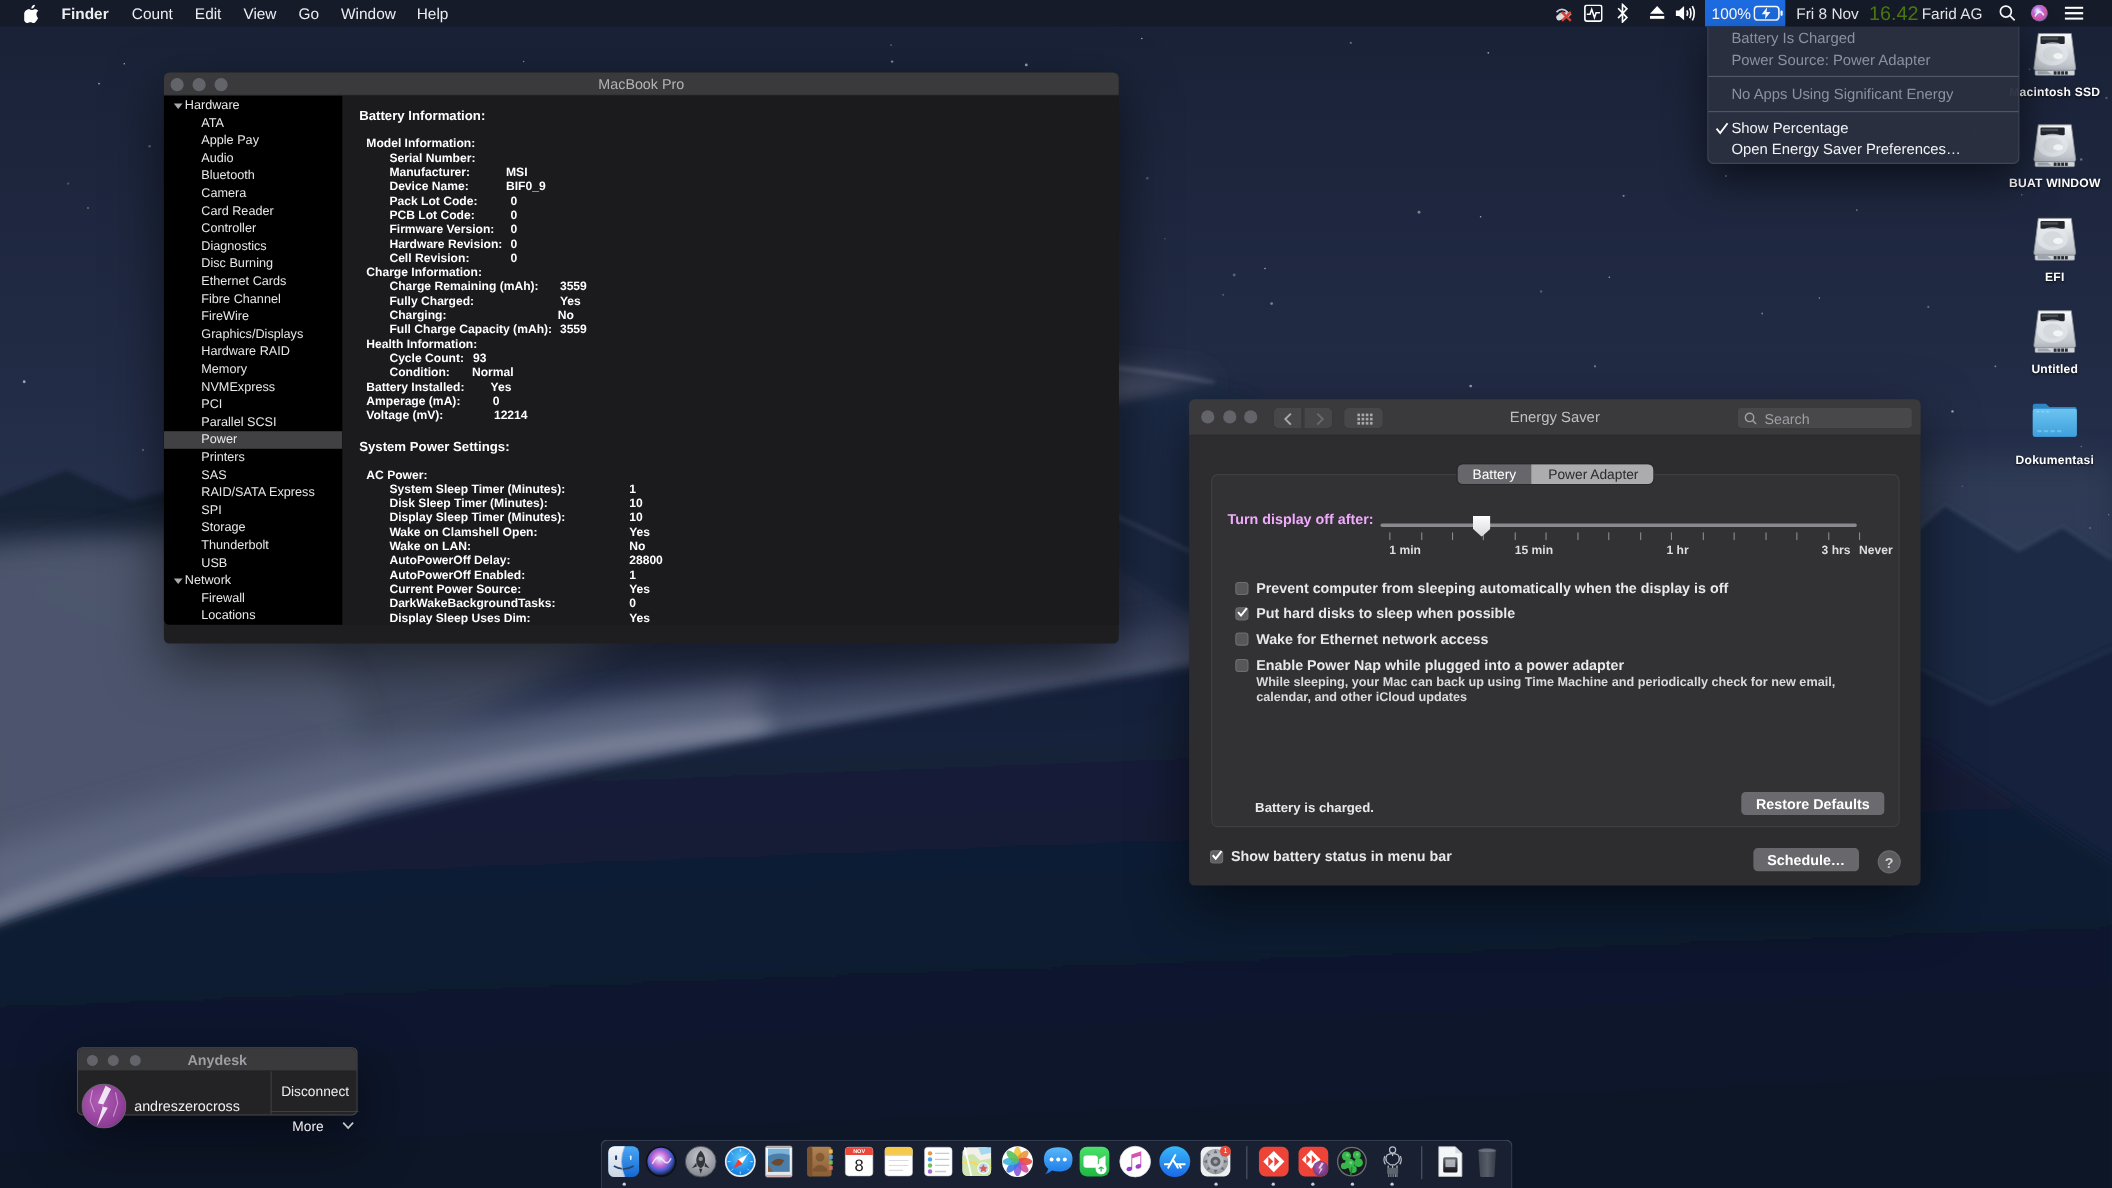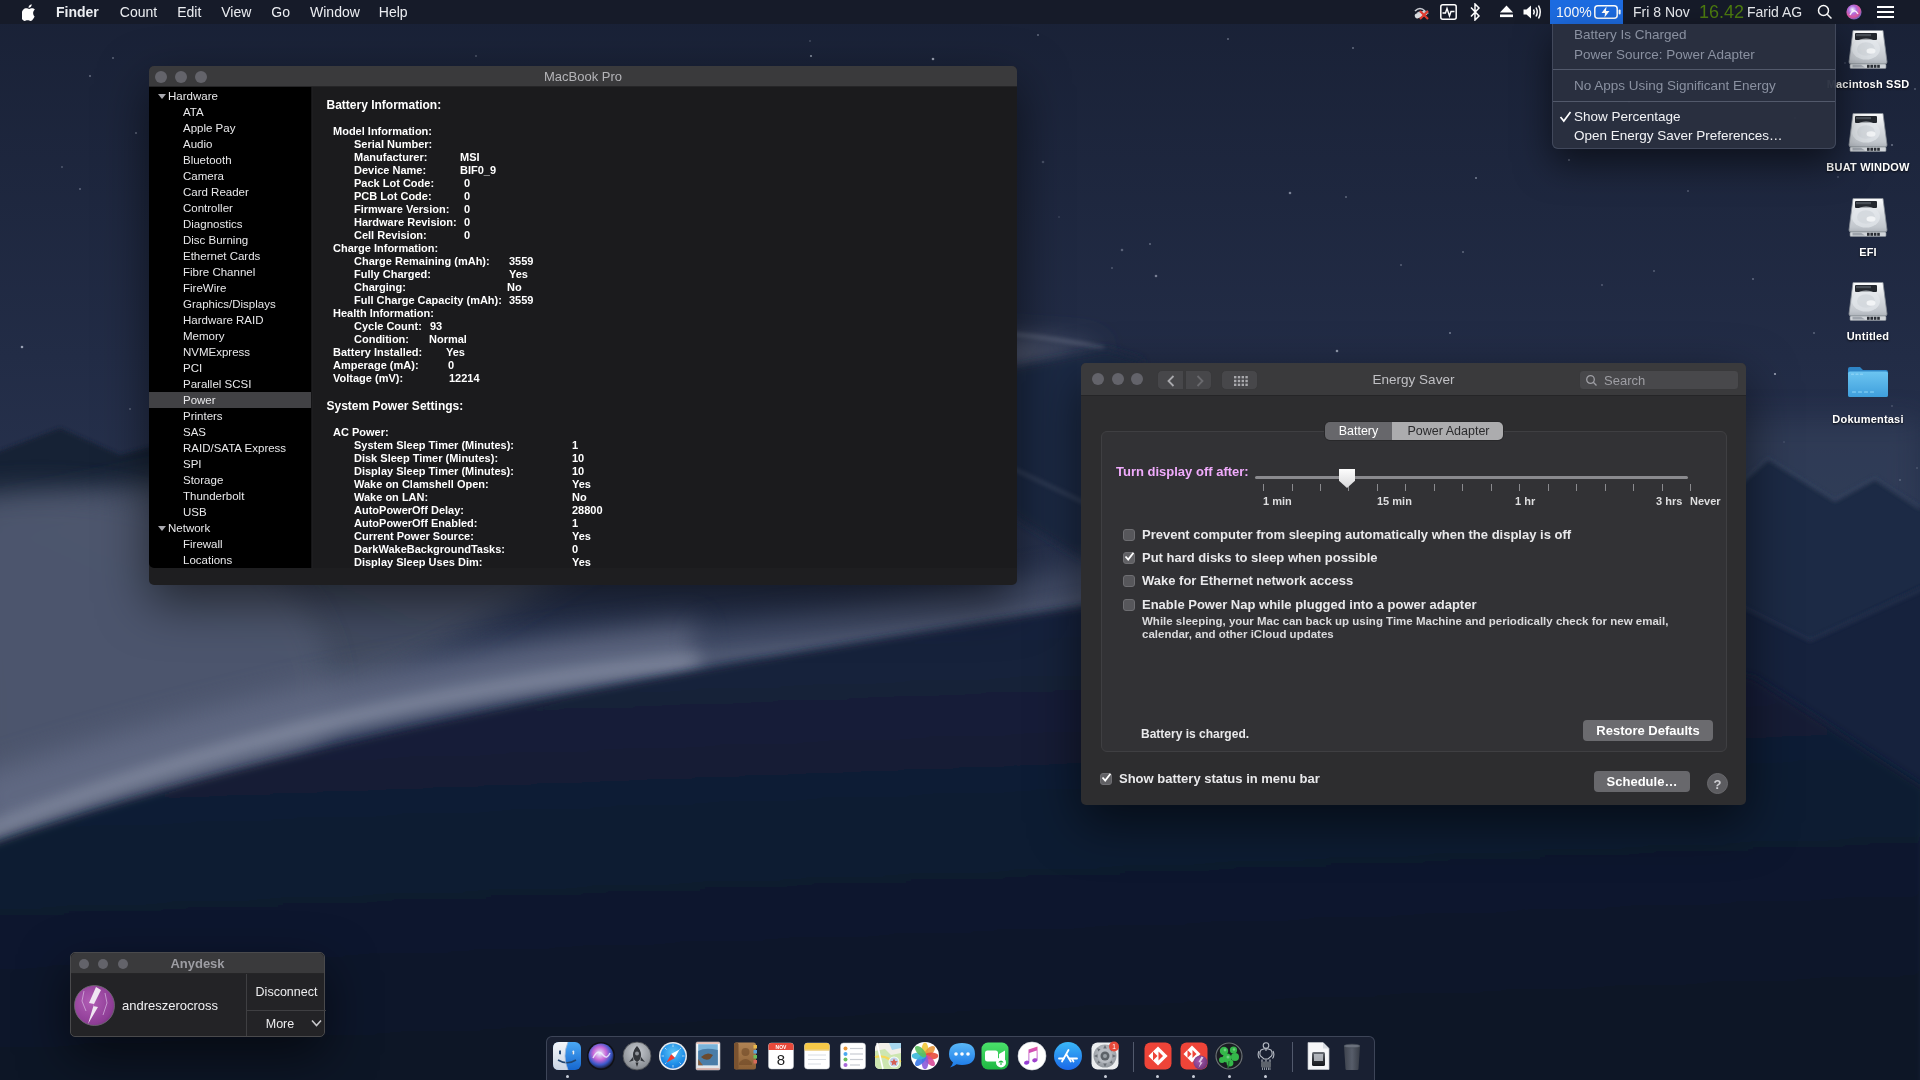--- a/index.html
+++ b/index.html
@@ -22,21 +22,21 @@
 .srow .t2{position:absolute;left:34px;}
 .tri{position:absolute;left:9px;top:5.5px;width:0;height:0;border-left:4px solid transparent;border-right:4px solid transparent;border-top:5.5px solid #a8a8ae;}
 #si-main{position:absolute;left:164px;top:21px;right:0;bottom:17px;background:#1b1b1d;overflow:hidden;}
 .irow{position:absolute;color:#fff;font-size:11px;font-weight:bold;white-space:pre;}
 .ival{position:absolute;font-weight:bold;}
 #si-foot{position:absolute;left:0;right:0;bottom:0;height:17px;background:#2b2b2e;border-top:1px solid #1a1a1c;border-radius:0 0 5px 5px;color:#d8d8dc;font-size:11.5px;line-height:17px;}
 
 #es{left:1081px;top:363px;width:665px;height:442px;background:#2d2d2f;border-radius:5px;}
 #es .titlebar{height:33px;}
 
-#ad{left:70px;top:952px;width:255px;height:85px;background:#242426;border-radius:5px;border:1px solid #4a4a4c;}
+#ad{left:70px;top:952px;width:255px;height:62px;background:#242426;border-radius:5px;border:1px solid #4a4a4c;}
 
 .dicon{position:absolute;width:120px;text-align:center;color:#fff;font-size:11px;font-weight:bold;letter-spacing:0.2px;text-shadow:0 1px 2px rgba(0,0,0,0.8);}
 
 #dockbg{position:absolute;left:546px;top:1036px;width:829px;height:44px;background:rgba(28,34,54,0.82);border:1px solid rgba(130,140,160,0.35);border-bottom:none;border-radius:6px 6px 0 0;}
 .ddot{position:absolute;top:39px;width:3px;height:3px;border-radius:50%;background:#c8cdd8;}
 </style></head>
 <body>
 <div id="screen">
 
 <svg class="abs" width="1920" height="1080" viewBox="0 0 1920 1080" style="left:0;top:0">

